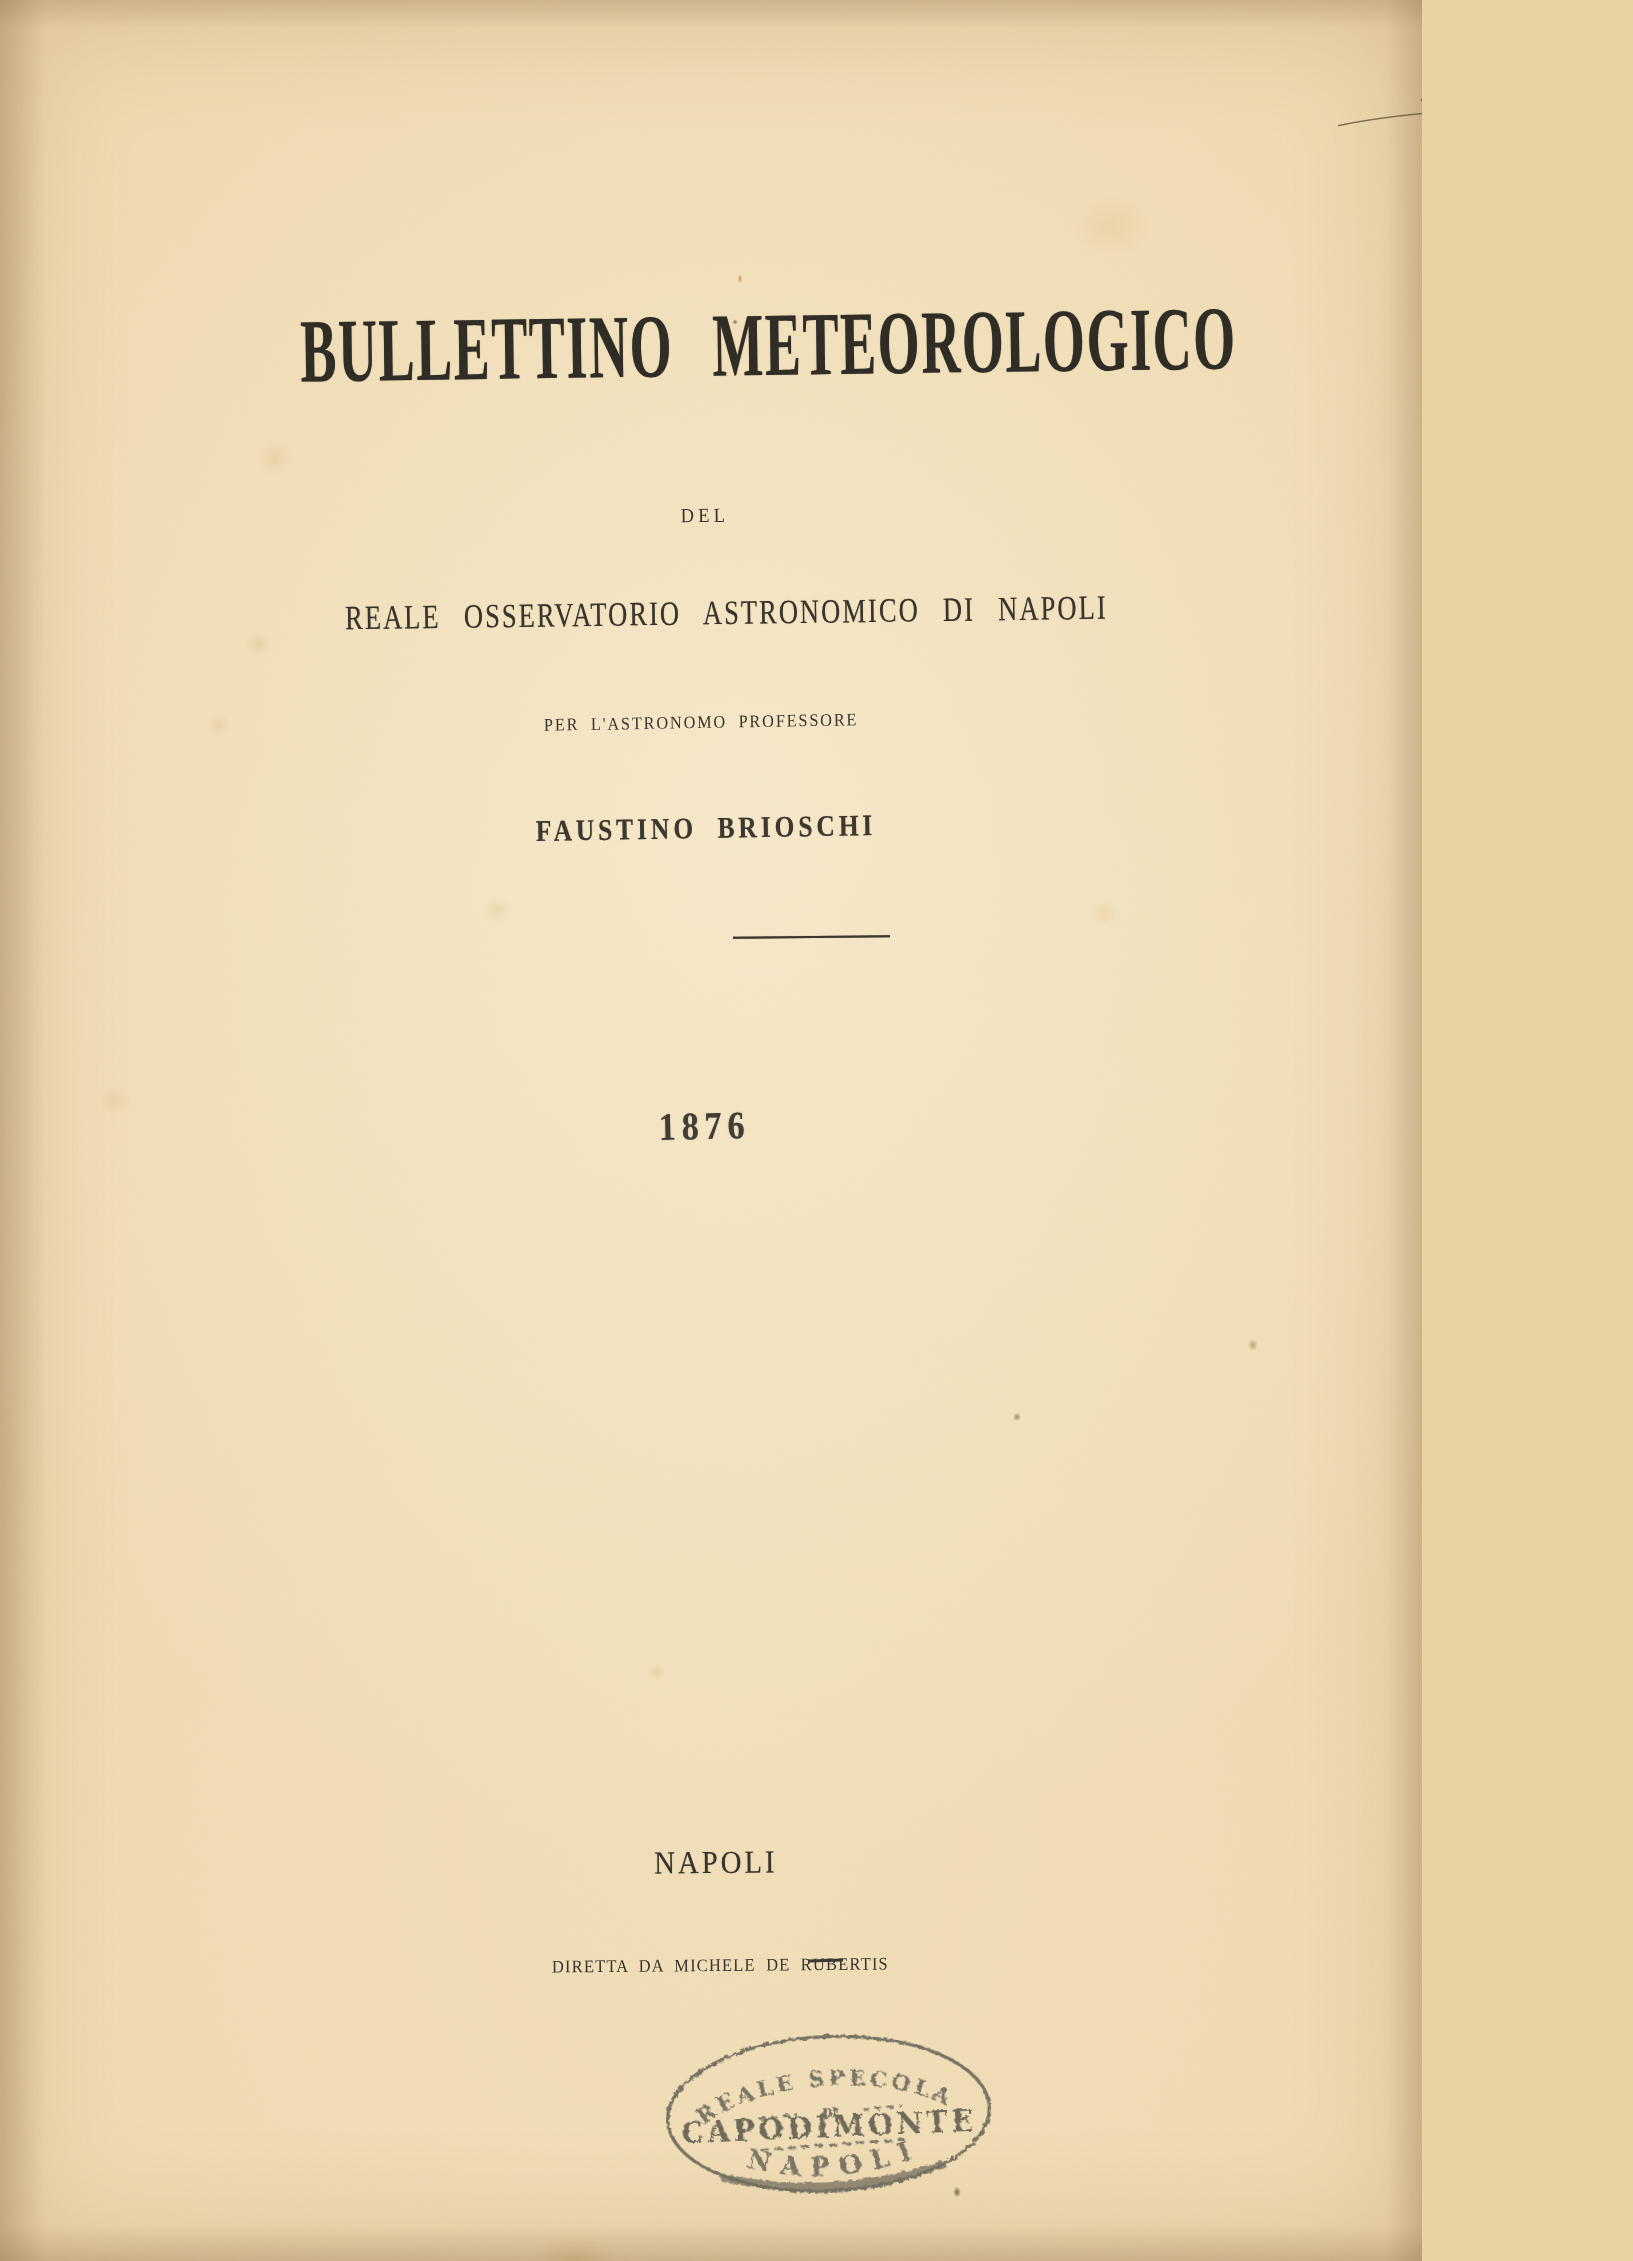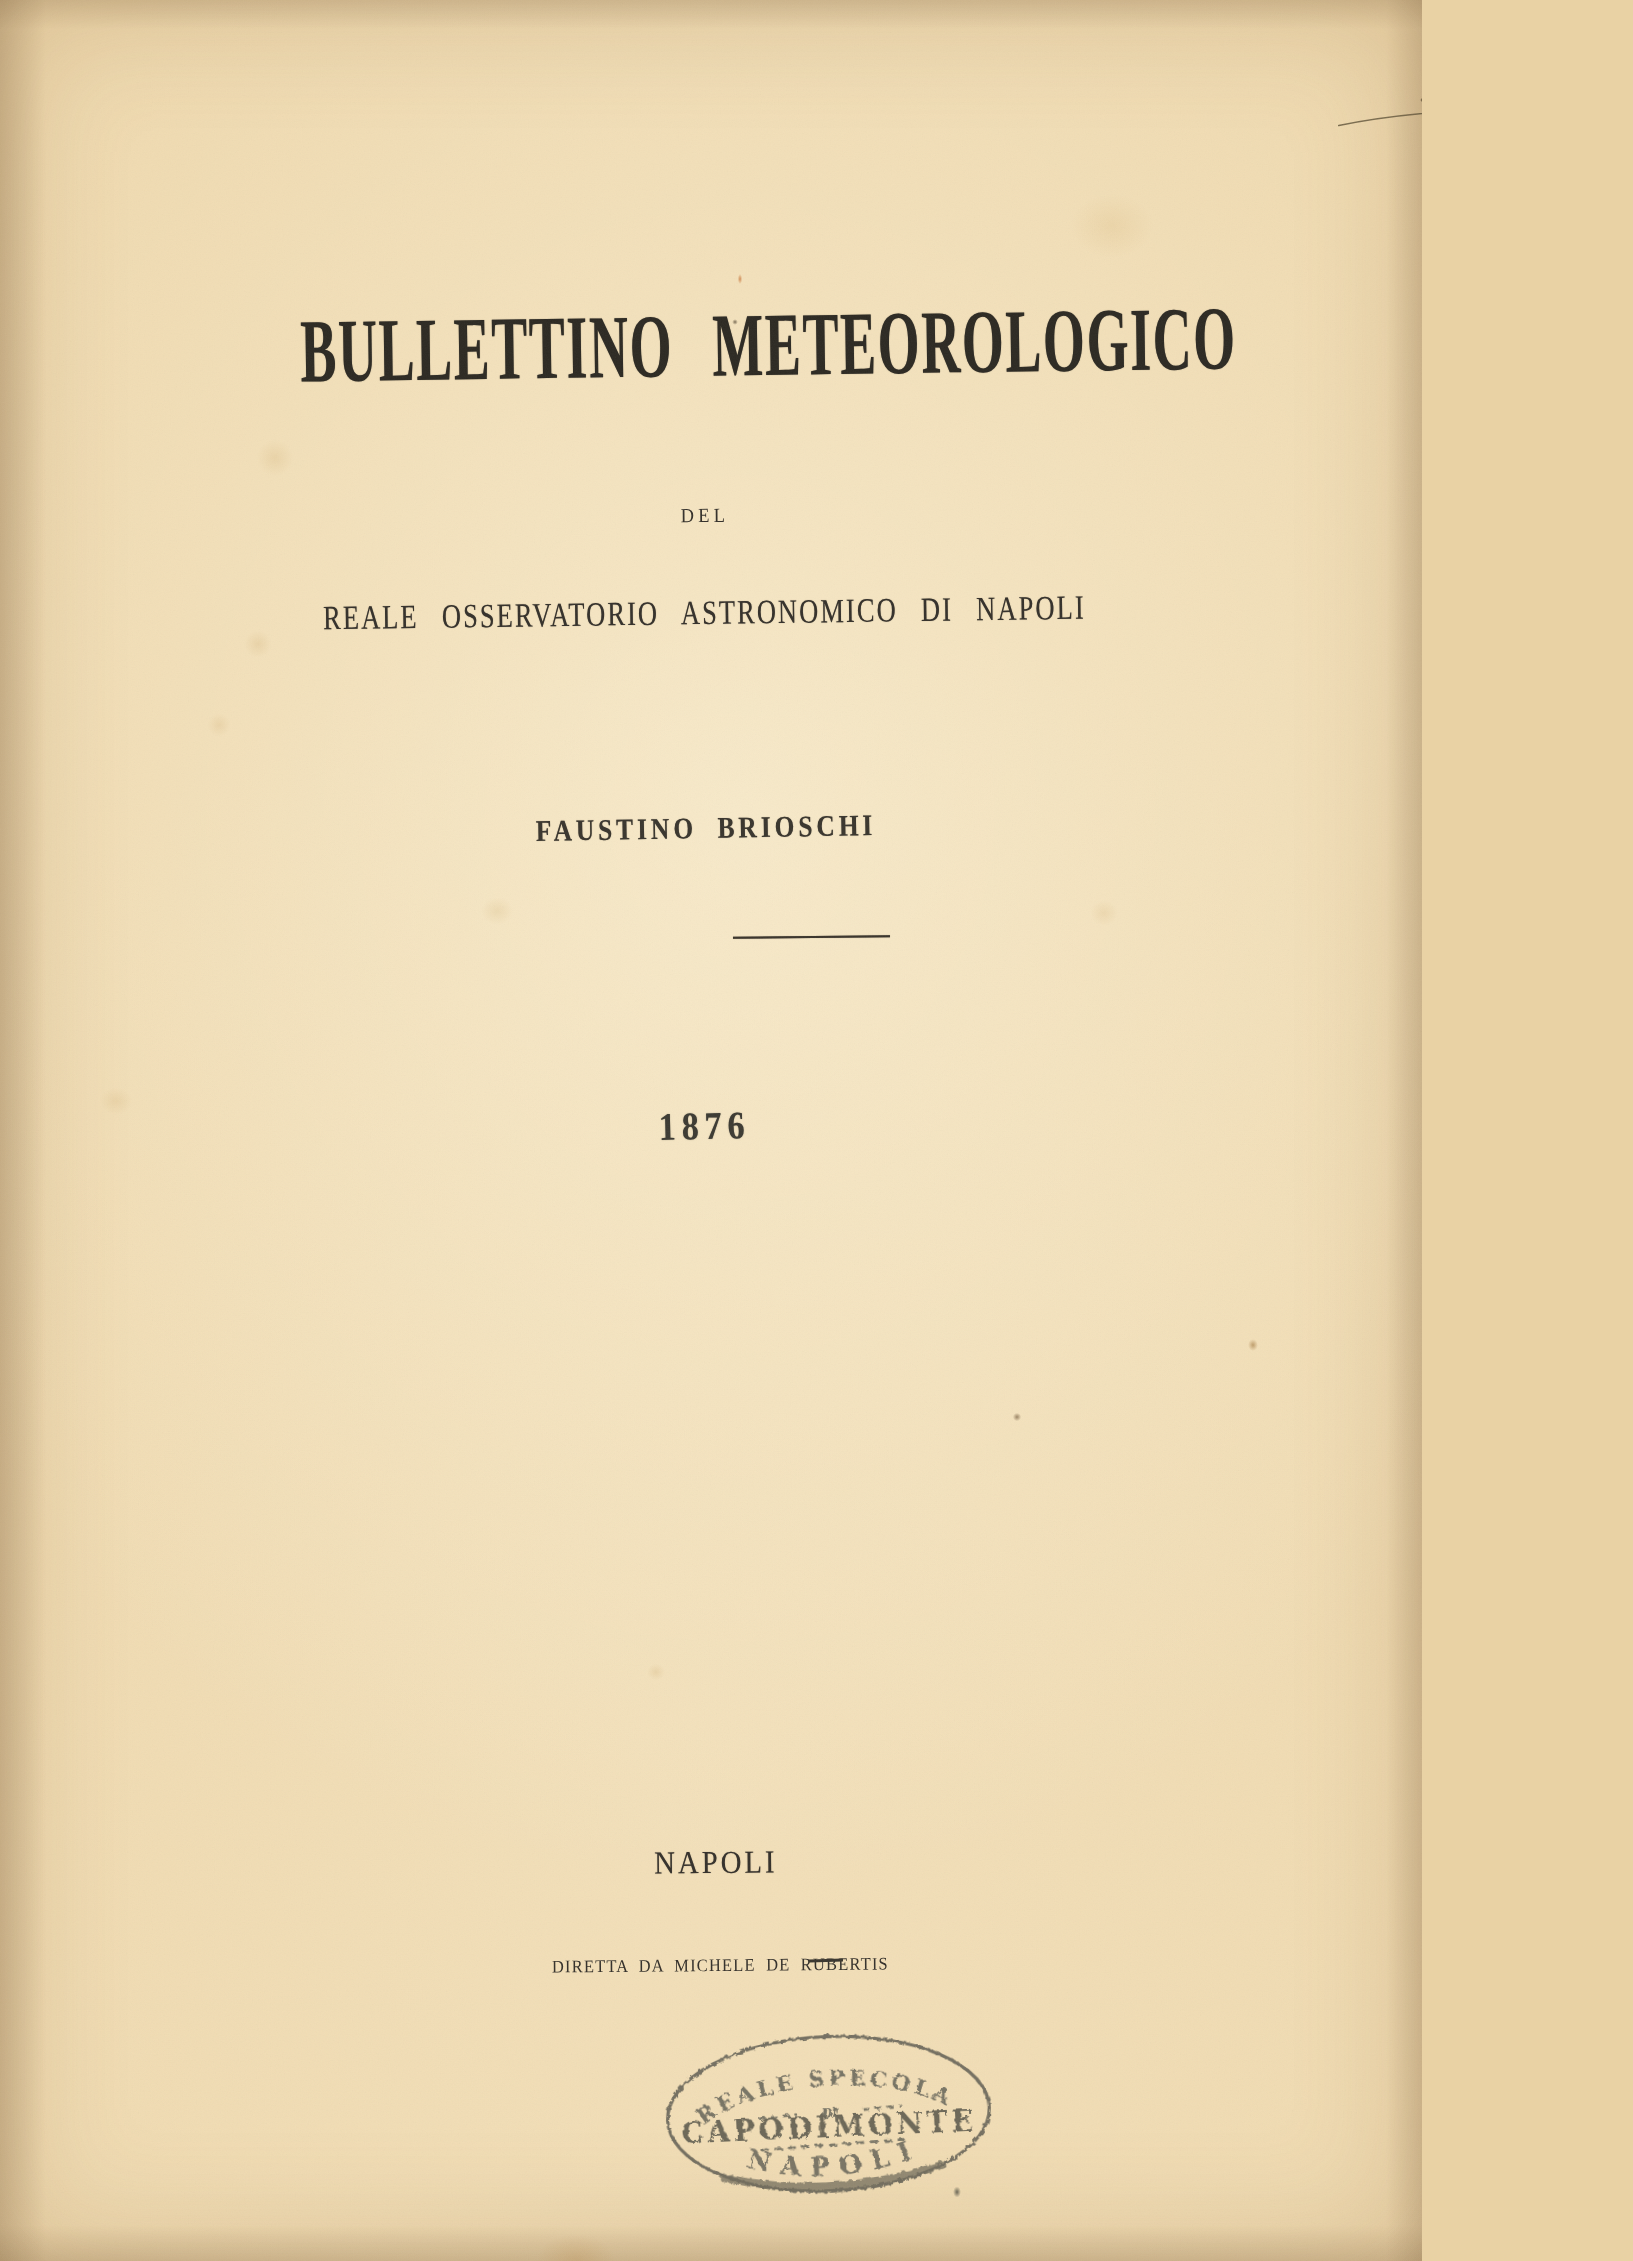--- a/index.html
+++ b/index.html
@@ -55,21 +55,21 @@
   .line{position:absolute;left:0;width:100%;text-align:center;white-space:nowrap;color:#34302a;}
   .line > span{display:inline-block;}
 
   .title{top:293px;font-size:90px;font-weight:bold;letter-spacing:2.6px;word-spacing:0.45em;color:#2c2922;}
   .title > span{transform:translateX(-11.8px) rotate(-0.8deg) scaleX(0.60);
     text-shadow:0 0 1.3px rgba(50,44,34,0.55);}
 
   .del{top:504px;font-size:20px;letter-spacing:4.6px;}
   .del > span{transform:translateX(-6.5px) rotate(-0.5deg) scaleX(0.92);}
 
-  .institution{top:594px;font-size:34px;letter-spacing:2.6px;word-spacing:0.55em;}
+  .institution{top:594px;font-size:34px;letter-spacing:2.6px;word-spacing:0.55em;padding-left:22px;}
   .institution > span{transform:translateX(-6.5px) rotate(-0.8deg) scaleX(0.78);
     text-shadow:0 0 1px rgba(50,44,34,0.5);}
 
   .byline{top:712px;font-size:17.7px;letter-spacing:2px;word-spacing:0.35em;}
   .byline > span{transform:translateX(-9.8px) rotate(-1deg) scaleX(0.92);}
 
   .author{top:811px;font-size:30px;font-weight:bold;letter-spacing:4.6px;word-spacing:0.4em;color:#39352d;}
   .author > span{transform:translateX(-5.2px) rotate(-1deg) scaleX(0.85);
     text-shadow:0 0 1px rgba(55,48,38,0.5);}
 
@@ -119,20 +119,23 @@
   </div>
 
   <div class="line del">
     <span>DEL</span>
   </div>
 
   <div class="line institution">
     <span>REALE OSSERVATORIO ASTRONOMICO DI NAPOLI</span>
   </div>
 
+  <div class="line byline">
+    <span>PER L'ASTRONOMO PROFESSORE</span>
+  </div>
 
   <div class="line author">
     <span>FAUSTINO BRIOSCHI</span>
   </div>
 
   <div class="rule"></div>
 
   <div class="line year1876">
     <span>1876</span>
   </div>

